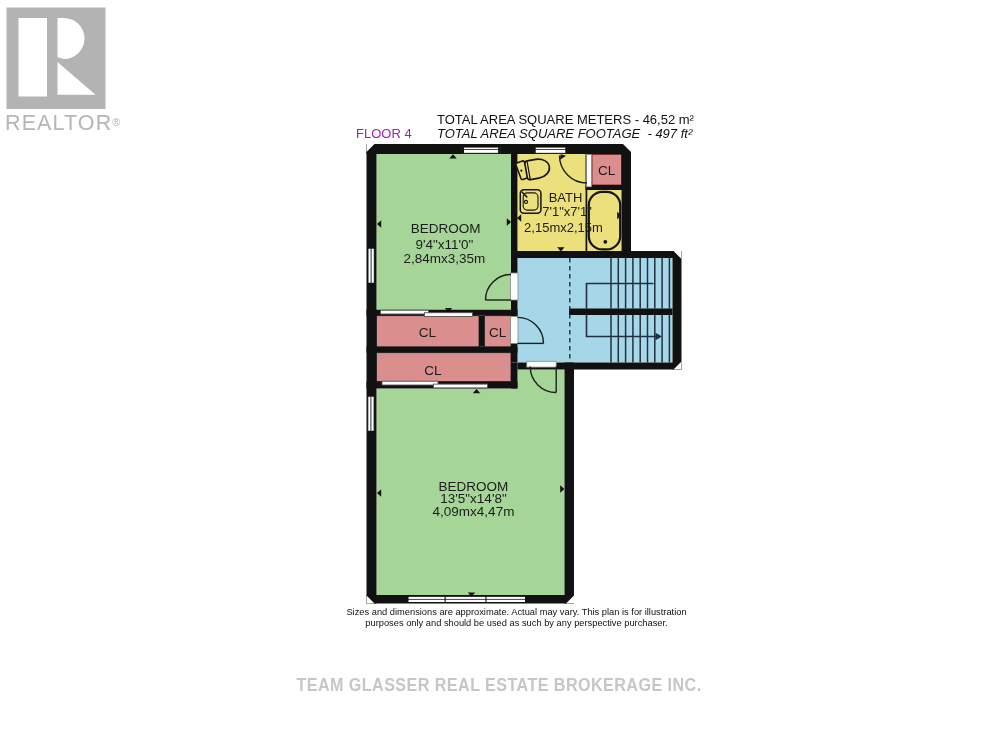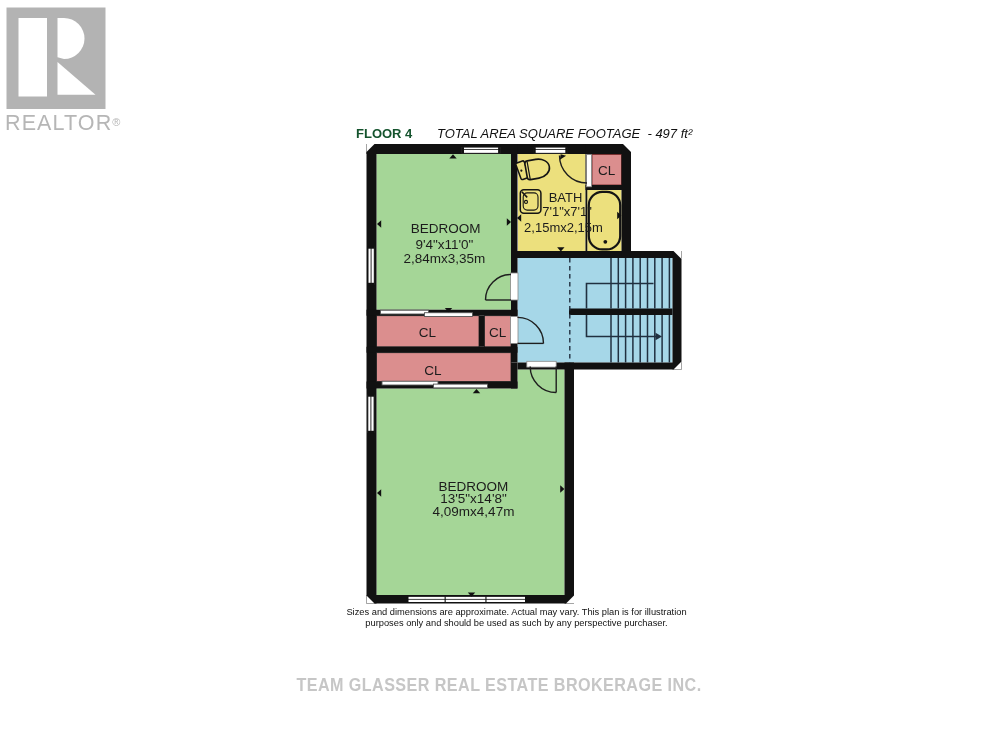--- a/index.html
+++ b/index.html
@@ -15,22 +15,23 @@
   <g>
     <rect x="6.5" y="7.5" width="99" height="101.5" fill="#b3b3b3"></rect>
     <rect x="18.5" y="18" width="28.5" height="78.5" fill="#ffffff"></rect>
     <path d="M57.5,18 L64,18 A20.5,20.5 0 0 1 64,59 L57.5,57.2 Z" fill="#ffffff"></path>
     <path d="M57.5,62 L95.5,94.8 L57.5,94.8 Z" fill="#ffffff"></path>
   </g>
 </svg>
 
 <div class="t" style="left:5px;top:111px;font-size:21.5px;letter-spacing:1.1px;color:#b6b6b6;">REALTOR<span style="font-size:11px;letter-spacing:0;vertical-align:4px;">®</span></div>
 
-<div class="t" style="left:356px;top:125.5px;font-size:13px;color:#14532d;font-weight:bold;">FLOOR 4</div>
-
+<div class="t" style="left:356px;top:125.5px;font-size:13px;color:#a21caf;">FLOOR 4</div>
+
+<div class="t" style="left:437px;top:112px;font-size:13px;color:#111;">TOTAL AREA SQUARE METERS - 46,52 m²</div>
 
 <div class="t" style="left:437px;top:125.5px;font-size:13px;color:#111;font-style:italic;">TOTAL AREA SQUARE FOOTAGE&nbsp; - 497 ft²</div>
 
 <svg style="position:absolute;left:0;top:0" width="1000" height="741" viewBox="0 0 1000 741">
 
   <rect x="376.5" y="154" width="134.5" height="155.7" fill="#a5d697"></rect>
 
   <rect x="518" y="154" width="67.5" height="97" fill="#ece07d"></rect>
 
   <rect x="587.3" y="190" width="34.2" height="61" fill="#ece07d"></rect>

